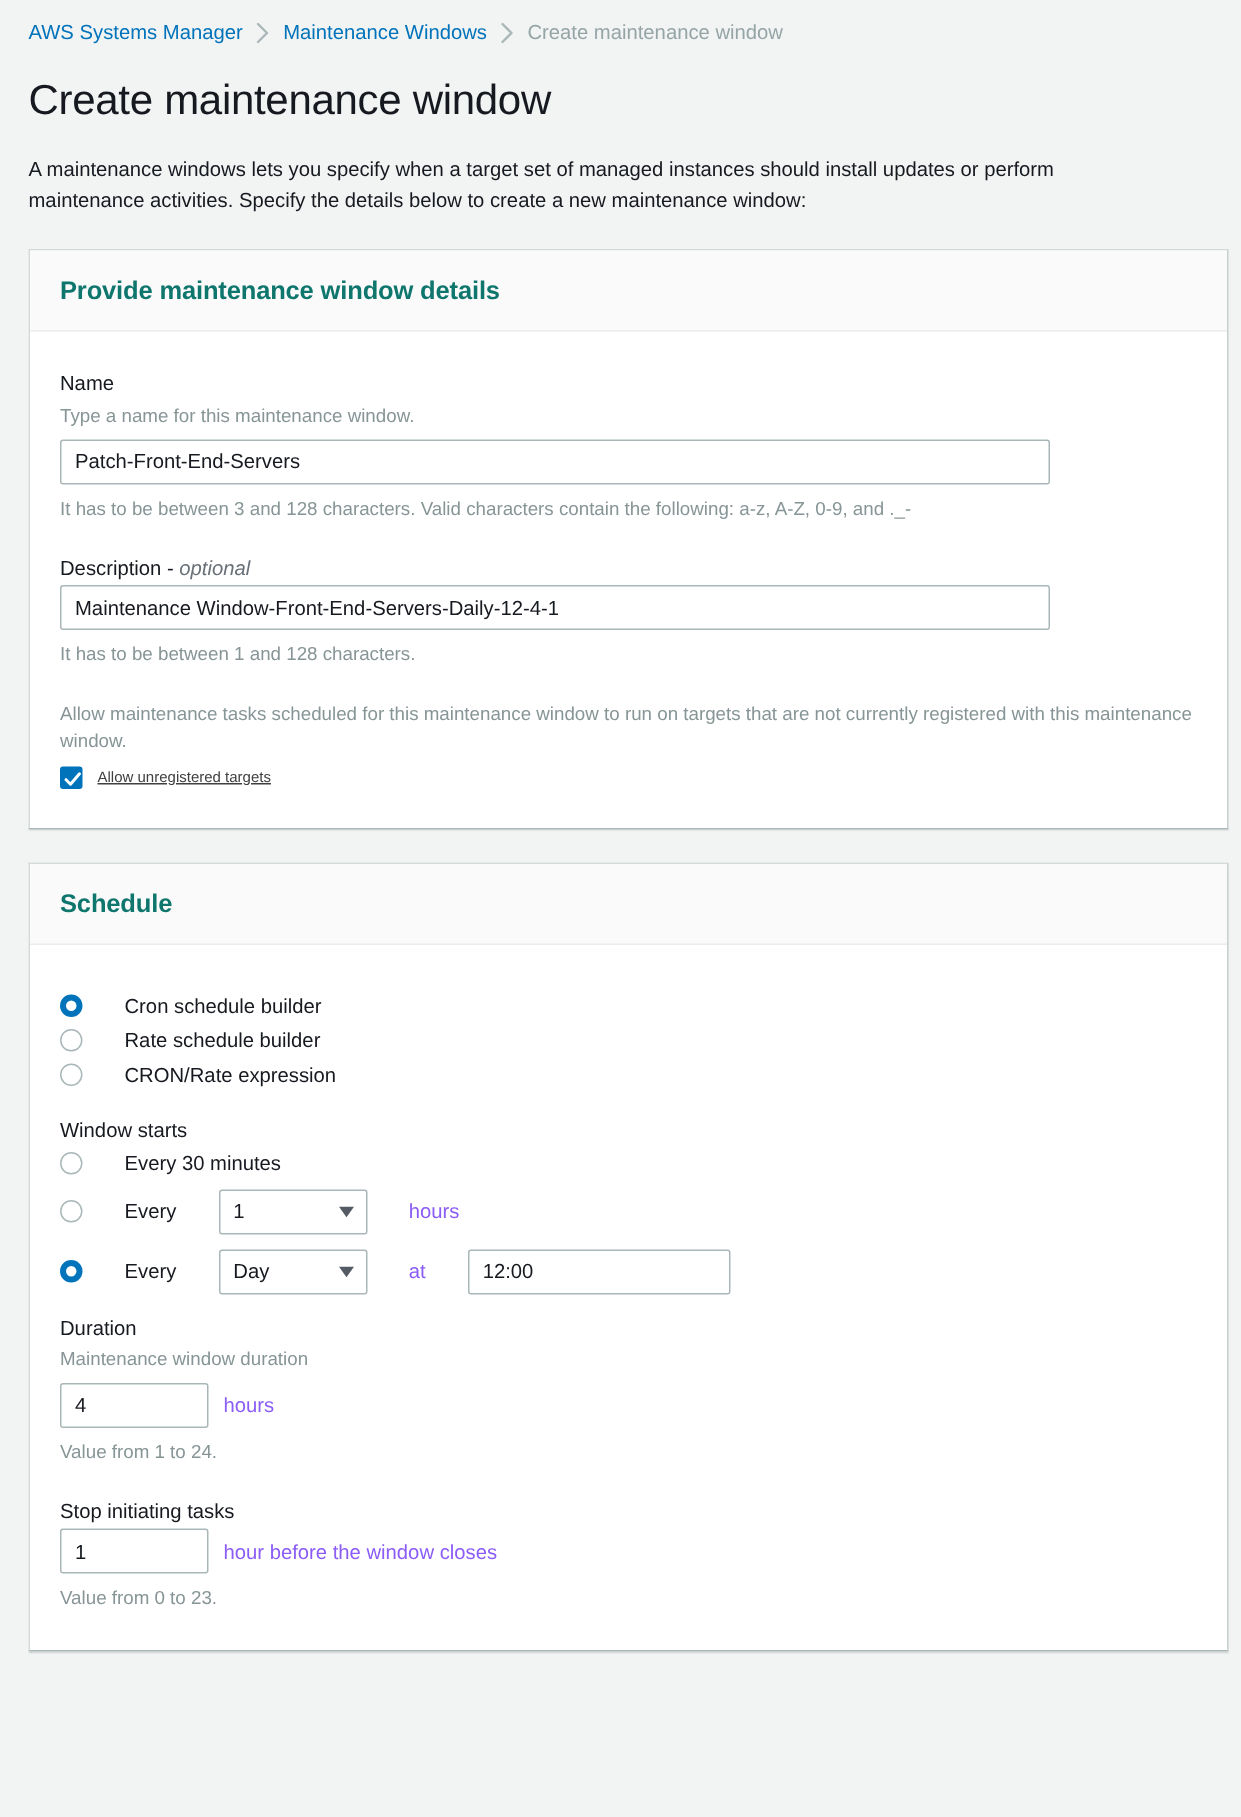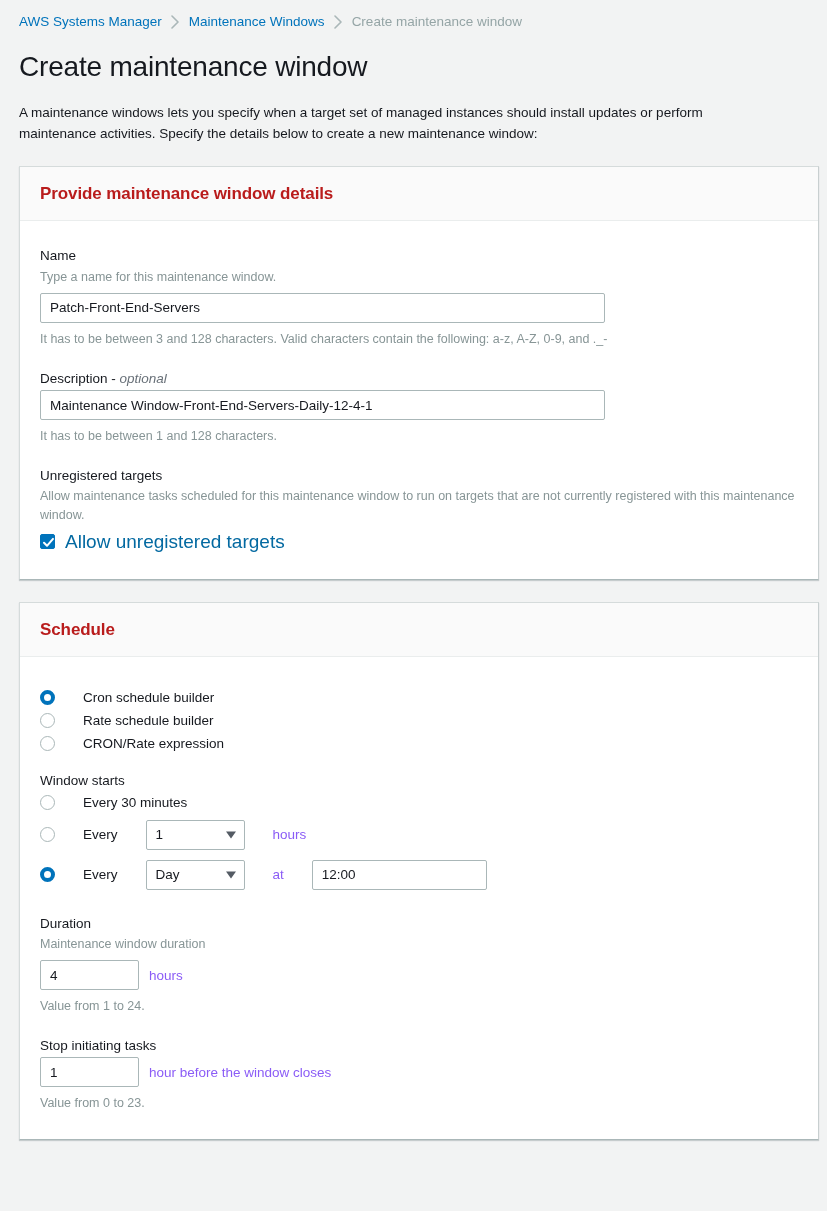--- a/index.html
+++ b/index.html
@@ -48,59 +48,59 @@
     border-right-color: #c8cfd0;
     box-shadow: 0 1px 1px 0 rgba(0,28,36,.18);
     width: 800px;
   }
   .card-head {
     background: #fafafa;
     border-bottom: 1px solid #eaeded;
     padding: 17px 20px 16px 20px;
   }
   .card-head h2 {
-    margin: 0; font-size: 17px; font-weight: 700; color: #b91c1c;
+    margin: 0; font-size: 17px; font-weight: 700; color: #0f766e;
     letter-spacing: -0.1px;
   }
   .card-body { padding: 26px 20px 22px 20px; }
 
   
   .field { margin-bottom: 4px; }
   .field-label {
     font-size: 13.5px; color: #16191f; line-height: 1.35; margin-bottom: 2px;
   }
   .field-label .optional { font-style: italic; color: #687078; }
   .field-hint {
     font-size: 12.5px; color: #879596; line-height: 1.45; margin-bottom: 7px;
   }
   .field-note {
     font-size: 12.5px; color: #879596; line-height: 1.45; margin-top: 7px;
   }
   .text-input {
     display: block;
-    width: 565px; height: 30px;
+    width: 660px; height: 30px;
     border: 1px solid #aab7b8; border-radius: 2px;
     background: #fff; color: #16191f;
     font-family: "Liberation Sans", sans-serif; font-size: 13.5px;
     padding: 0 9px;
   }
   .text-input.small { width: 99px; }
 
   .block-gap { margin-top: 22px; }
 
   
   .check-row { display: flex; align-items: center; margin-top: 7px; }
   .cb {
     width: 15px; height: 15px; flex: 0 0 15px;
     background: #0073bb; border: 1px solid #0073bb; border-radius: 2px;
     position: relative; cursor: pointer;
   }
   .cb svg { position: absolute; left: 1px; top: 1px; }
   .check-row .cb-label {
-    margin-left: 10px; font-size: 19px; color: #0369a1; cursor: pointer;
+    margin-left: 10px; font-size: 10px; color: #404040; cursor: pointer; text-decoration: underline;
   }
 
   
   .radio-row { display: flex; align-items: center; margin-top: 8px; gap: 18px; }
   .radio-row.first { margin-top: 7px; }
   .rb {
     width: 15px; height: 15px; flex: 0 0 15px; border-radius: 50%;
     border: 1.5px solid #aab7b8; background: #fff; cursor: pointer; position: relative;
   }
   .rb.on { border: 4.5px solid #0073bb; background: #fff; }
@@ -176,21 +176,20 @@
         <div class="field-note">It has to be between 3 and 128 characters. Valid characters contain the following: a-z, A-Z, 0-9, and ._-</div>
       </div>
 
       <div class="field block-gap">
         <div class="field-label"><span>Description - </span><span class="optional">optional</span></div>
         <input class="text-input" type="text" value="Maintenance Window-Front-End-Servers-Daily-12-4-1" style="">
         <div class="field-note">It has to be between 1 and 128 characters.</div>
       </div>
 
       <div class="field block-gap">
-        <div class="field-label">Unregistered targets</div>
         <div class="field-hint" style="max-width:756px">Allow maintenance tasks scheduled for this maintenance window to run on targets that are not currently registered with this maintenance window.</div>
         <div class="check-row">
           <span class="cb">
             <svg width="13" height="13" viewBox="0 0 13 13">
                 <path d="M2 6.8 L5 9.8 L11 2.9" fill="none" stroke="#ffffff" stroke-width="2" stroke-linecap="round" stroke-linejoin="round"></path>
               </svg>
           </span>
           <span class="cb-label">Allow unregistered targets</span>
         </div>
       </div>
@@ -238,21 +237,21 @@
         <span class="rb on"></span>
         <span class="rb-label">Every</span>
         <span class="sel ml10">
           <span>Day</span>
           <span class="caret"></span>
         </span>
         <span class="inline-txt ml10">at</span>
         <input class="time-input ml10" type="text" value="12:00" style="">
       </div>
 
-      <div class="field" style="margin-top:25px">
+      <div class="field" style="margin-top:14px">
         <div class="field-label">Duration</div>
         <div class="field-hint">Maintenance window duration</div>
         <div style="display:flex;align-items:center">
           <input class="text-input small" type="text" value="4" style="">
           <span class="inline-txt ml10">hours</span>
         </div>
         <div class="field-note">Value from 1 to 24.</div>
       </div>
 
       <div class="field" style="margin-top:22px">

